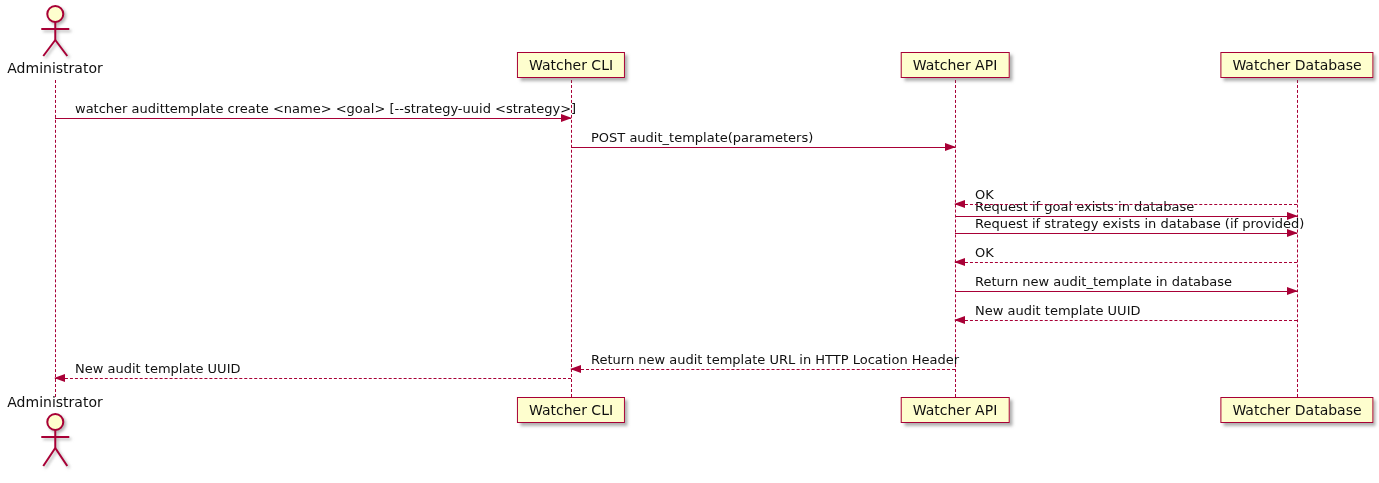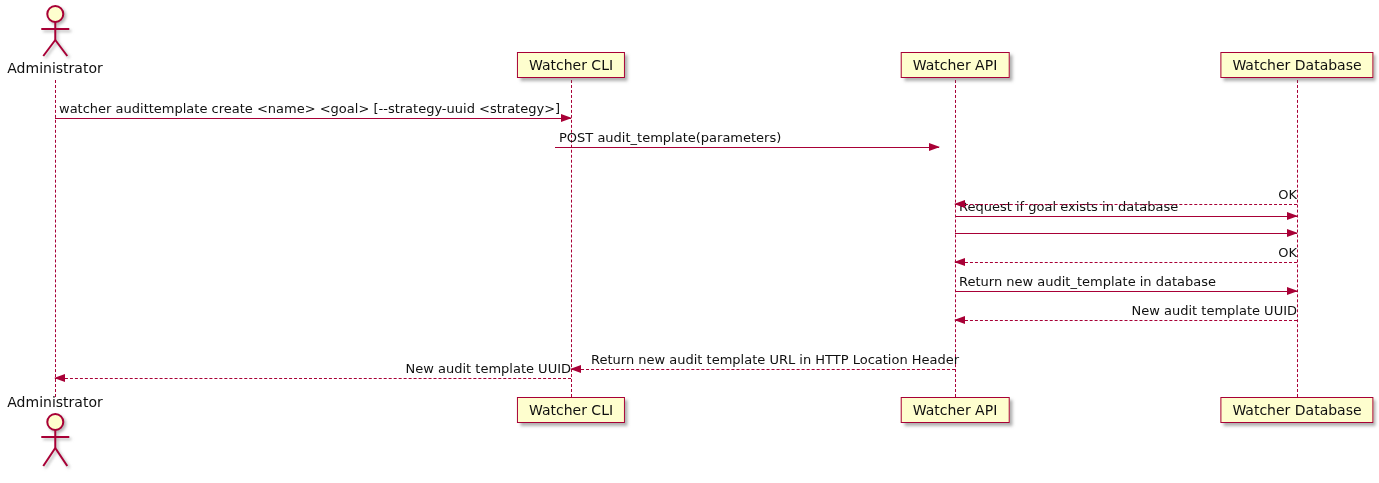--- a/index.html
+++ b/index.html
@@ -42,34 +42,34 @@
   .actor svg{display:block;margin:0 auto;filter:drop-shadow(2.5px 2.5px 1.5px rgba(120,120,120,0.55));}
   .actor-label{font-size:14px;white-space:nowrap;}
   .actor.top{left:55px;top:4px;transform:translateX(-50%);}
   .actor.bottom{left:55px;top:394px;transform:translateX(-50%);}
 
   
   .msg{position:absolute;height:19px;z-index:2;}
   .msg-label{
     position:absolute;left:0;right:0;bottom:3px;
     font-size:13px;line-height:15px;white-space:nowrap;
-    padding-left:4px;
+    padding-left:20px;
   }
-  .msg.rev .msg-label{padding-left:20px;text-align:right;}
+  .msg.rev .msg-label{padding-left:20px;}
   .msg-line{position:absolute;left:0;right:0;bottom:0;height:0;}
   .msg-line.solid{border-top:1.4px solid #A80036;}
   .msg-line.dashed{border-top:1.4px dashed #A80036;}
   .ah{position:absolute;width:0;height:0;top:-5px;
       border-top:4.5px solid transparent;border-bottom:4.5px solid transparent;}
   .ah.right{right:-1px;border-left:11px solid #A80036;}
   .ah.left{left:-1px;border-right:11px solid #A80036;}
 
   
   .m0{left:55px; width:516px; top:100px;}
-  .m1{left:555px;width:384px; top:129px;}
+  .m1{left:571px;width:384px; top:129px;}
   .m2{left:955px;width:342px; top:154px;margin-top:44px;}
   .m3{left:955px;width:342px; top:186px;}
   .m4{left:955px;width:342px; top:215px;}
   .m5{left:955px;width:342px; top:244px;}
   .m6{left:955px;width:342px; top:273px;}
   .m7{left:955px;width:342px; top:302px;}
   .m8{left:571px;width:384px; top:331px;margin-top:20px;}
   .m9{left:55px; width:516px; top:360px;}
 </style>
 </head>
@@ -115,20 +115,21 @@
         <span class="ah right"></span>
       </div>
   </div>
   <div class="msg m3 rev">
     <div class="msg-label">OK</div>
     <div class="msg-line dashed">
         <span class="ah left"></span>
       </div>
   </div>
   <div class="msg m4">
+    <div class="msg-label">Request if strategy exists in database (if provided)</div>
     <div class="msg-line solid">
         <span class="ah right"></span>
       </div>
   </div>
   <div class="msg m5 rev">
     <div class="msg-label">OK</div>
     <div class="msg-line dashed">
         <span class="ah left"></span>
       </div>
   </div>

